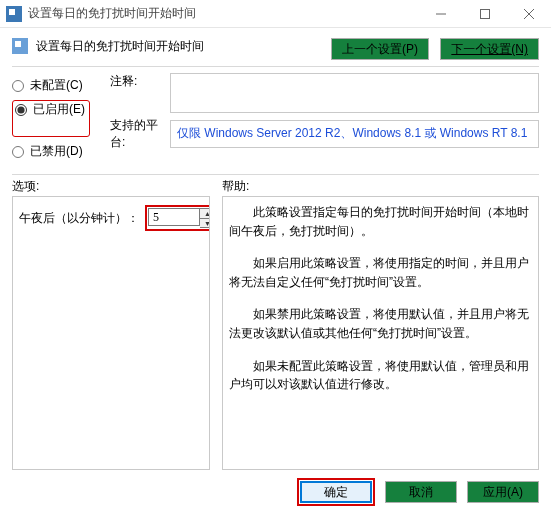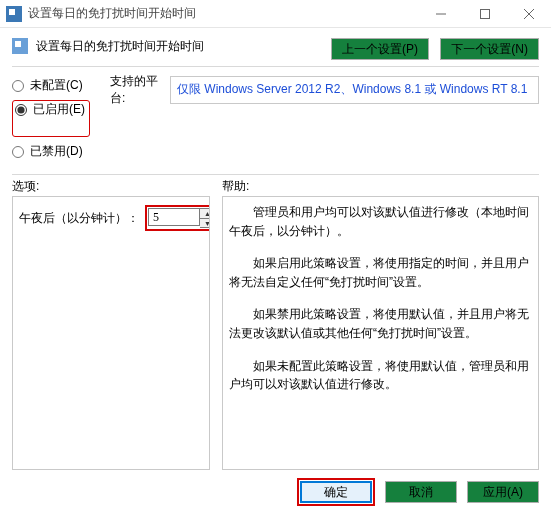--- a/index.html
+++ b/index.html
@@ -55,21 +55,21 @@
   .header .htitle { flex:1; padding-top:2px; }
   .navbtns { margin-left:auto; padding-top:2px; }
   .winclassic-btn {
     font:12px/1 "Microsoft YaHei",sans-serif;
     padding:4px 10px;
     background:#15803d;
     border:1px solid #adadad;
     min-width:78px;
     cursor:default;
   }
-  .navbtns .winclassic-btn + .winclassic-btn { margin-left:8px; }
+  .navbtns .winclassic-btn + .winclassic-btn { margin-left:8px;text-decoration:underline; }
 
   .divider { border-top:1px solid #d9d9d9; margin:0 12px 4px 12px; }
 
   
   .config {
     display:flex; align-items:flex-start;
     padding:2px 12px 4px 12px;
     gap:12px;
   }
   .radios { width:86px; padding-top:4px; }
@@ -216,20 +216,24 @@
         <input type="radio" name="state" checked="" style="">
         <span>已启用(E)</span>
       </label>
     </div>
     <label style="margin-top:6px;">
       <input type="radio" name="state" style="">
       <span>已禁用(D)</span>
     </label>
   </div>
   <div class="meta">
+    <div class="row">
+      <span class="lab">注释:</span>
+      <textarea class="note" style=""></textarea>
+    </div>
     <div class="row" style="align-items:center;">
       <span class="lab">支持的平台:</span>
       <div class="platbox">仅限 Windows Server 2012 R2、Windows 8.1 或 Windows RT 8.1</div>
     </div>
   </div>
 </div>
 <div class="divider" style="margin-top:4px;"></div>
 
 <div class="section-labels">
   <div class="l1">选项:</div>
@@ -246,21 +250,21 @@
           <span class="spinbtns">
             <button>▲</button>
             <button>▼</button>
           </span>
         </span>
       </div>
     </div>
   </div>
   <div class="col rightcol">
     <div class="panel help">
-      <p>管理员和用户均可以对该默认值进行修改（本地时间午夜后，以分钟计）。</p>
+      <p>此策略设置指定每日的免打扰时间开始时间（本地时间午夜后，免打扰时间）。</p>
       <p>如果启用此策略设置，将使用指定的时间，并且用户将无法自定义任何“免打扰时间”设置。</p>
       <p>如果禁用此策略设置，将使用默认值，并且用户将无法更改该默认值或其他任何“免打扰时间”设置。</p>
       <p>如果未配置此策略设置，将使用默认值，管理员和用户均可以对该默认值进行修改。</p>
     </div>
   </div>
 </div>
 
 <div class="footer">
   <span class="okwrap">
     <button class="winclassic-btn">确定</button>

